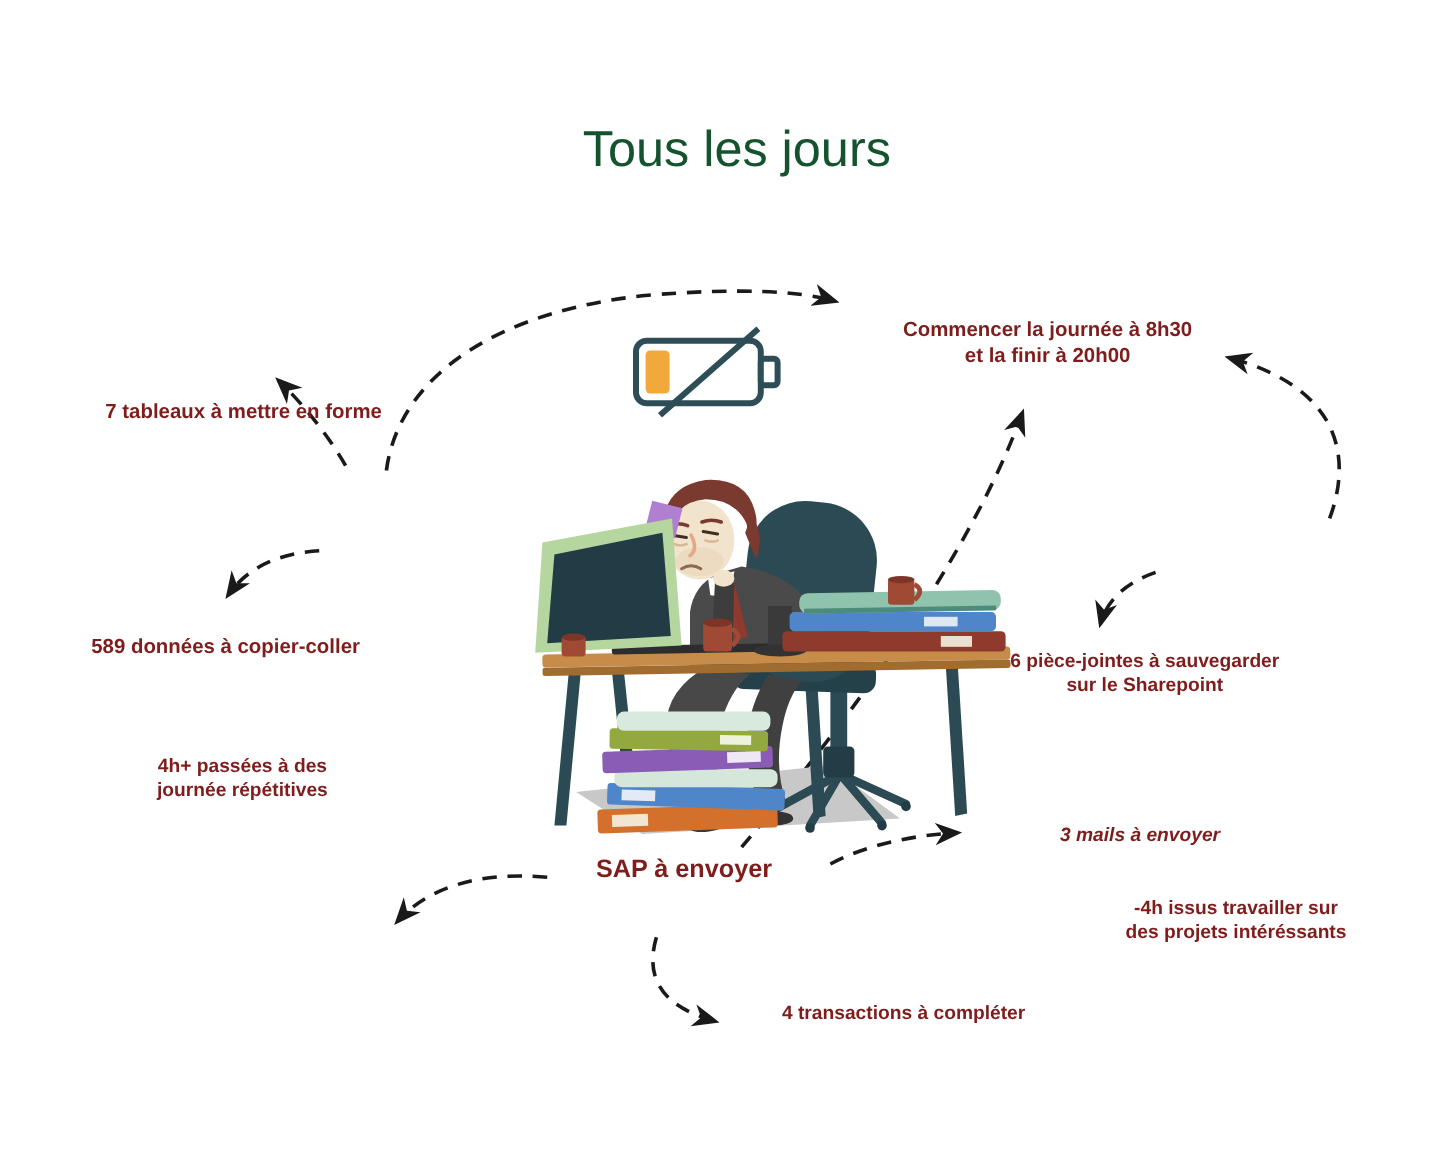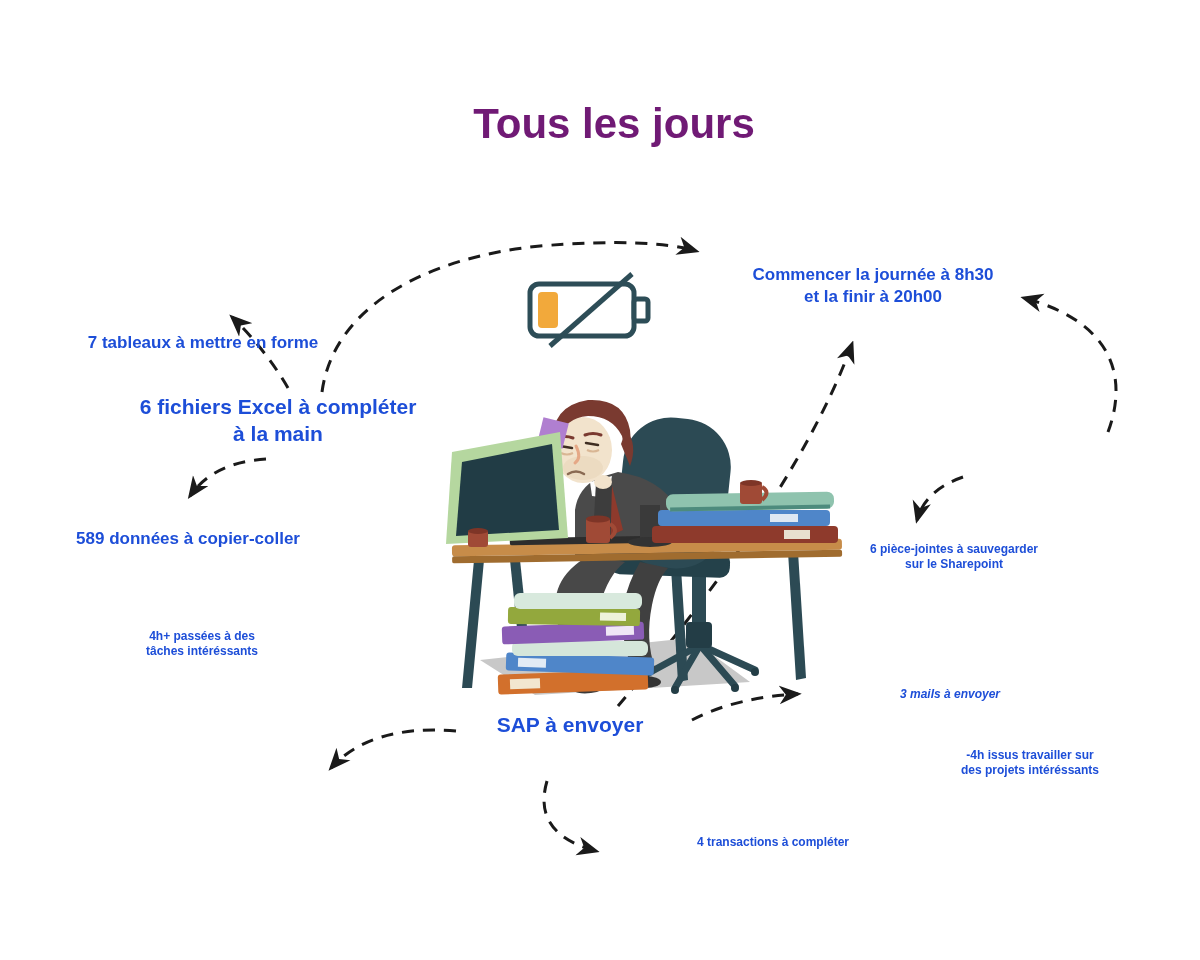--- a/index.html
+++ b/index.html
@@ -2,29 +2,29 @@
 <html><head>
 <meta charset="utf-8">
 <style>
   html,body{margin:0;padding:0;background:#ffffff;}
   #canvas{
     position:relative;width:1200px;height:960px;background:#ffffff;overflow:hidden;
     font-family:"Liberation Sans", sans-serif;
   }
   .lbl{
     position:absolute;transform:translateX(-50%);text-align:center;
-    font-weight:700;color:#1d4ed8;line-height:1.28;white-space:nowrap;
+    font-weight:700;color:#7f1d1d;line-height:1.28;white-space:nowrap;
   }
   .lbl span{display:block;}
   .sz-l{font-size:21px;}
   .sz-m{font-size:17px;}
-  .sz-s{font-size:12px;}
+  .sz-s{font-size:16px;}
   #title{
     position:absolute;left:614px;top:100px;transform:translateX(-50%);
-    font-size:42px;font-weight:700;color:#701a75;white-space:nowrap;
+    font-size:42px;font-weight:400;color:#14532d;white-space:nowrap;
   }
   svg.layer{position:absolute;left:0;top:0;}
   .arrow{fill:none;stroke:#1a1a1a;stroke-width:3;stroke-dasharray:12 9;}
 </style>
 </head>
 <body>
 
 <div id="canvas">
 
   <div id="title">Tous les jours</div>
@@ -177,51 +177,47 @@
 
   <div class="lbl sz-m" style="left:203px;top:284px;margin-top:48px;">
     <span>7 tableaux à mettre en forme</span>
   </div>
 
   <div class="lbl sz-m" style="left:873px;top:264px;">
     <span>Commencer la journée à 8h30</span>
     <span>et la finir à 20h00</span>
   </div>
 
-  <div class="lbl sz-l" style="left:278px;top:394px;">
-    <span>6 fichiers Excel à compléter</span>
-    <span>à la main</span>
-  </div>
 
 
   <div class="lbl sz-m" style="left:188px;top:528px;">
     <span>589 données à copier-coller</span>
   </div>
 
   <div class="lbl sz-s" style="left:954px;top:542px;">
     <span>6 pièce-jointes à sauvegarder</span>
     <span>sur le Sharepoint</span>
   </div>
 
   <div class="lbl sz-s" style="left:202px;top:629px;">
     <span>4h+ passées à des</span>
-    <span>tâches intéréssants</span>
+    <span>journée répétitives</span>
   </div>
 
   <div class="lbl sz-s" style="left:950px;top:687px;font-style:italic;">
     <span>3 mails à envoyer</span>
   </div>
 
   <div class="lbl sz-l" style="left:570px;top:712px;">
     <span>SAP à envoyer</span>
   </div>
 
   <div class="lbl sz-s" style="left:1030px;top:748px;">
     <span>-4h issus travailler sur</span>
     <span>des projets intéréssants</span>
   </div>
 
 
-  <div class="lbl sz-s" style="left:773px;top:835px;">
+  <div class="lbl sz-s" style="left:753px;top:835px;">
     <span>4 transactions à compléter</span>
   </div>
 
 </div>
 
 </body></html>

